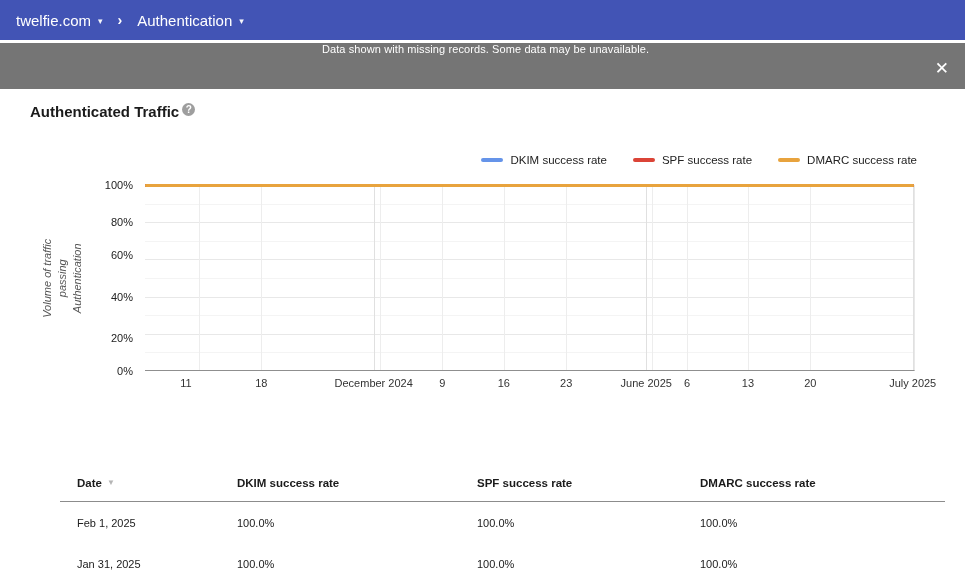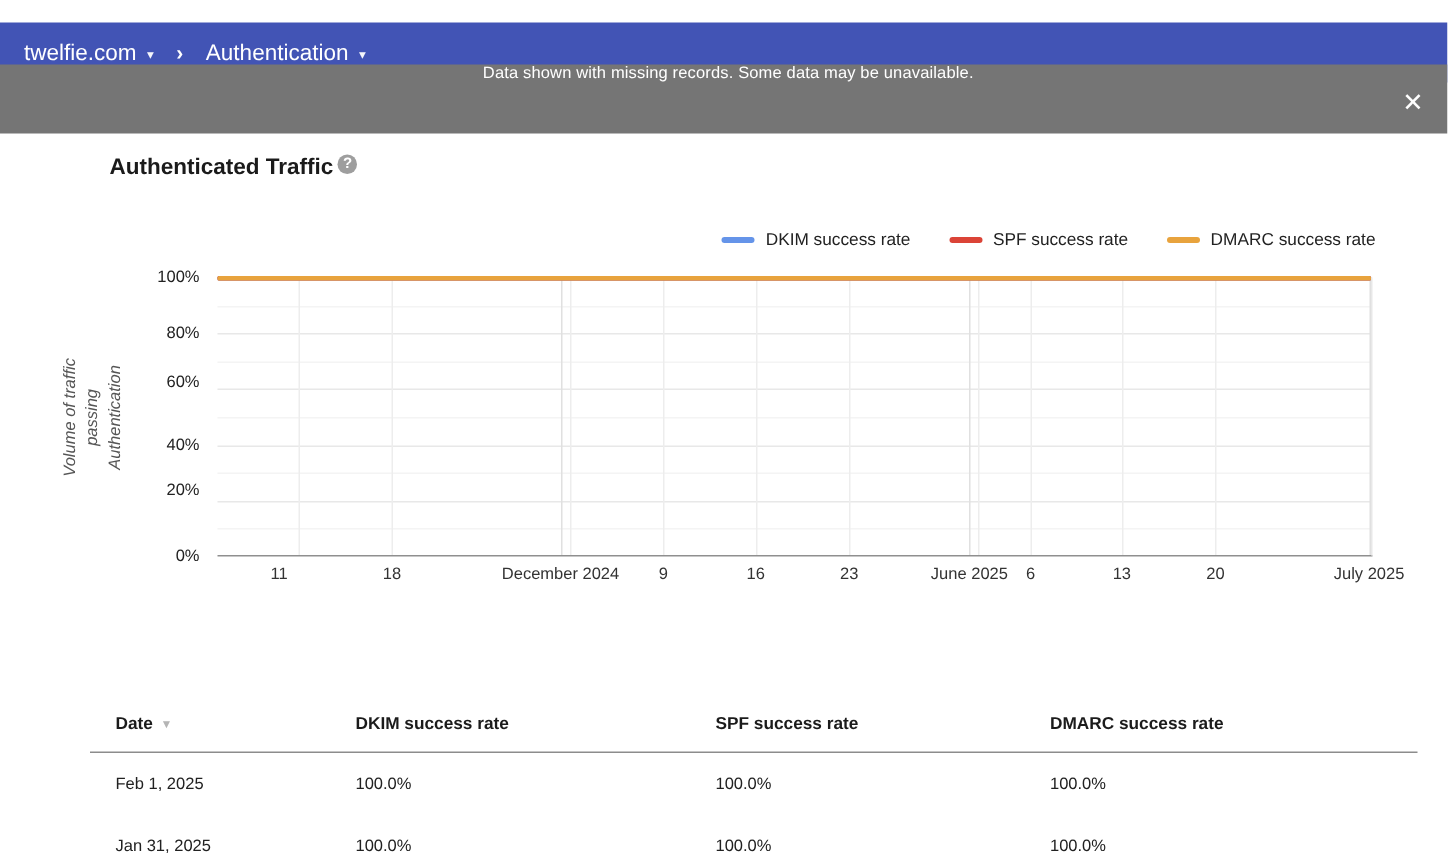--- a/index.html
+++ b/index.html
@@ -25,21 +25,21 @@
     color:#fff; display:flex; align-items:center;
     padding:0 10px 0 16px; font-size:11px; letter-spacing:.1px;flex-direction:column;
   }
   .banner-close {
     margin-left:auto; font-size:17px; line-height:1; cursor:pointer;
     width:26px; height:26px; display:flex; align-items:center; justify-content:center;
   }
 
   
   .page-title-row { position:absolute; top:103px; left:30px; display:flex; align-items:flex-start; gap:3px; }
-  .page-title { font-size:15px; font-weight:bold; color:#1b1b1b;margin-left:43px; }
+  .page-title { font-size:15px; font-weight:bold; color:#1b1b1b; }
   .help-icon {
     width:13px; height:13px; border-radius:50%; background:#9e9e9e; color:#fff;
     font-size:10px; line-height:13px; text-align:center; font-weight:bold; margin-top:0px;
     cursor:pointer;
   }
 
   
   .chart { position:absolute; left:0; top:140px; width:965px; height:270px; }
   .legend { position:absolute; top:14px; right:48px; display:flex; gap:26px; align-items:center; }
   .legend-item { display:flex; align-items:center; gap:7px; font-size:11.5px; color:#222; }
@@ -82,21 +82,21 @@
   .th { display:flex; align-items:center; cursor:pointer; }
   .sort-icon { color:#b5b5b5; font-size:8px; margin-left:5px; }
   .trow {
     display:grid; grid-template-columns:160px 240px 223px 1fr; padding-left:17px;
     height:41px; align-items:center; color:#212121;
   }
 </style>
 </head>
 <body>
 
-<div class="topbar" style="background: rgb(66, 84, 181); margin-top: 15px;">
+<div class="topbar" style="background: rgb(66, 84, 181);">
   <div class="selector">
     <span>twelfie.com</span>
     <span class="caret">▾</span>
   </div>
   <span class="crumb-sep">›</span>
   <div class="selector">
     <span>Authentication</span>
     <span class="caret">▾</span>
   </div>
 </div>
@@ -127,21 +127,21 @@
       </div>
     </div>
   <div class="yaxis-title">
     <div class="rot">
       <span>Volume of traffic passing</span>
       <span>Authentication</span>
     </div>
   </div>
   <div class="ylabels">
       <span class="ytick" style="top: 186px;">0%</span>
-      <span class="ytick" style="top: 142px;">20%</span>
+      <span class="ytick" style="top: 153px;">20%</span>
       <span class="ytick" style="top: 111.6px;">40%</span>
       <span class="ytick" style="top: 70px;">60%</span>
       <span class="ytick" style="top: 37.2px; text-align: right;">80%</span>
       <span class="ytick" style="top: 0px; text-align: center;">100%</span>
     </div>
   <div class="plot">
       <div class="hgrid minor" style="top: 18.6px;"></div>
       <div class="hgrid major" style="top: 37.2px;"></div>
       <div class="hgrid minor" style="top: 55.8px;"></div>
       <div class="hgrid major" style="top: 74.4px;"></div>

